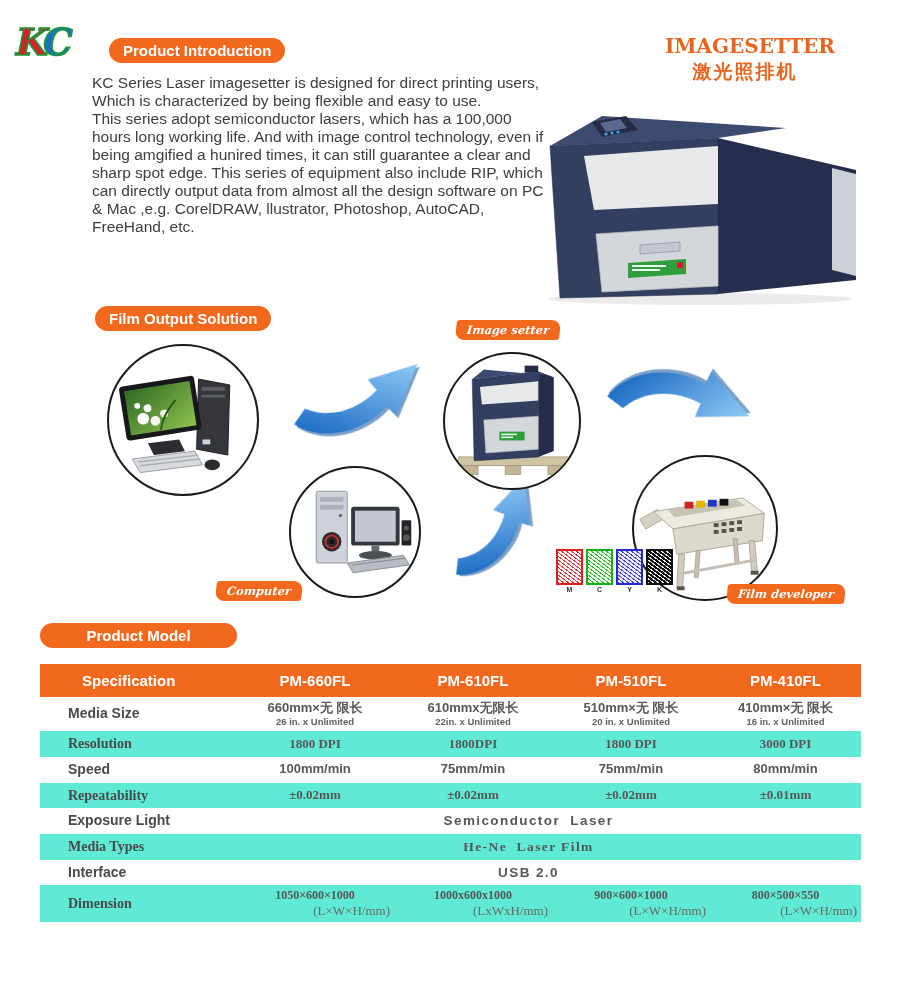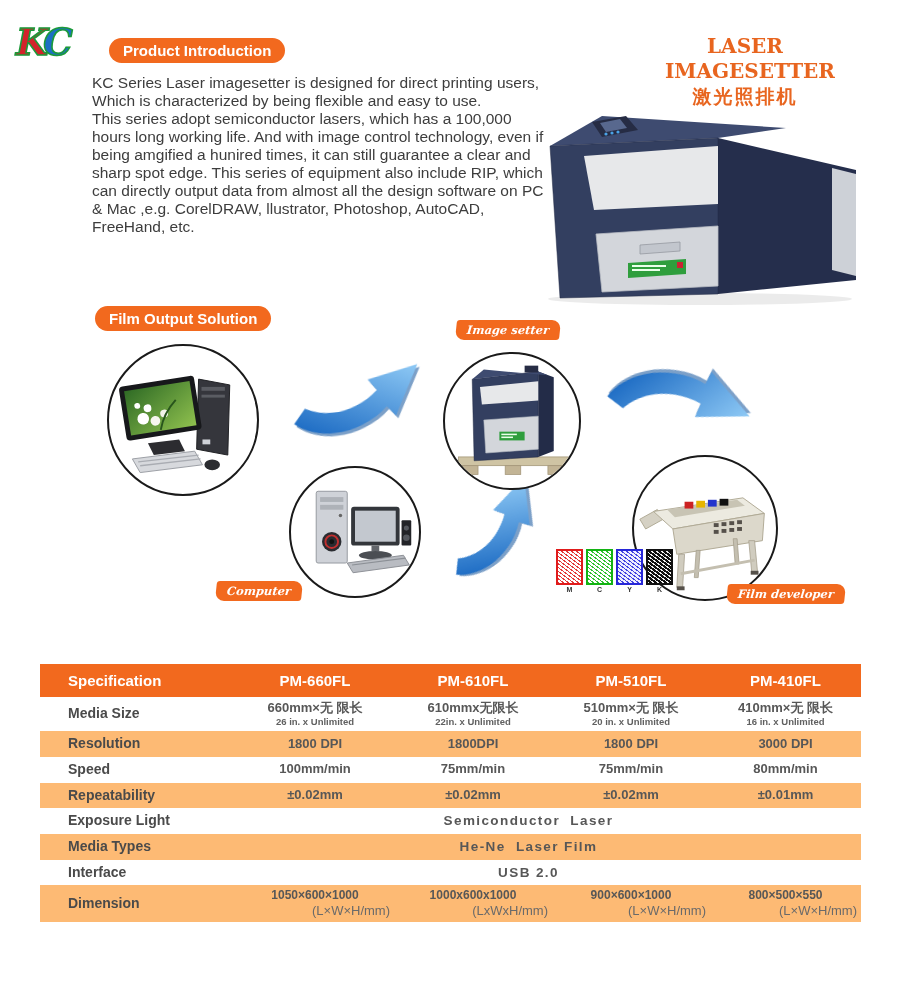--- a/index.html
+++ b/index.html
@@ -59,52 +59,52 @@
   .film.red .frame{border-color:#e01b1b;background:repeating-linear-gradient(37deg,#e23a3a 0 1px,#fff 1px 3px);}
   .film.green .frame{border-color:#14b314;background:repeating-linear-gradient(37deg,#2ec22e 0 1px,#fff 1px 3px);}
   .film.blue .frame{border-color:#2727d8;background:repeating-linear-gradient(37deg,#4343e0 0 1px,#eef 1px 3px);}
   .film.black .frame{border-color:#111;background:repeating-linear-gradient(37deg,#f0f0f0 0 1px,#0d0d0d 1px 3px);}
 
   
   table.spec{position:absolute;left:40px;top:664px;width:821px;border-collapse:collapse;
              font-family:"Liberation Sans",sans-serif;}
   table.spec thead th{background:#f2691e;color:#fff;font-size:15px;font-weight:bold;
                       padding:8px 4px;text-align:center;}
-  table.spec thead th.label-col{text-align:left;padding-left:28px;}
+  table.spec thead th.label-col{text-align:left;padding-left:42px;}
   table.spec td{text-align:center;padding:5px 4px;color:#575757;line-height:1.12;}
   table.spec td.label{text-align:left;padding-left:28px;font-weight:bold;color:#4a4a4a;font-size:14px;}
-  table.spec tr.shade{background:#fdba74;}
+  table.spec tr.shade{background:#5eead4;font-family:Liberation Serif, serif;}
   table.spec .main{display:block;font-size:13px;font-weight:bold;}
   table.spec .sub{display:block;font-size:9.5px;font-weight:bold;color:#606060;margin-top:1px;}
   table.spec td.span-val{font-weight:bold;letter-spacing:1.4px;font-size:13.5px;
                          padding-right:44px;white-space:pre;}
   tr.row-dimension .main{font-size:12px;}
   tr.row-dimension .sub{font-size:13px;font-weight:normal;color:#6a6a6a;text-align:right;}
   tr.row-process-mode td.span-val{font-size:15px;color:#3e3e3e;letter-spacing:0.4px;}
   tr.row-media-size td,tr.row-dimension td{padding:4px 4px;}
 </style>
 </head>
 <body>
 
 <div class="page">
 
   <div class="logo">
     <span class="k">K</span><span class="c">C</span>
   </div>
 
   <div class="pill pill-intro">Product Introduction</div>
   <div class="pill pill-film">Film Output Solution</div>
+  <div class="pill pill-model">Product Model</div>
 
   <div class="intro-text">
     <p>KC Series Laser imagesetter is designed for direct printing users, Which is characterized by being flexible and easy to use.</p>
     <p>This series adopt semiconductor lasers, which has a 100,000 hours long working life. And with image control technology, even if being amgified a hunired times, it can still guarantee a clear and sharp spot edge. This series of equipment also include RIP, which can directly output data from almost all the design software on PC &amp; Mac ,e.g. CorelDRAW, llustrator, Photoshop, AutoCAD, FreeHand, etc.</p>
   </div>
 
   <div class="product-title">
-    <div class="t1">LASER</div>
     <div class="t2">IMAGESETTER</div>
     <div class="t3">激光照排机</div>
   </div>
 
   <svg class="machine" style="position:absolute;left:540px;top:106px;" width="320" height="200" viewBox="0 0 320 200">
     <ellipse cx="160" cy="193" rx="152" ry="6" fill="rgba(0,0,0,0.08)"></ellipse>
     <polygon points="10,40 62,10 246,22 178,32" fill="#3e4b70"></polygon>
     <polygon points="178,32 316,64 316,174 178,188" fill="#252e4c"></polygon>
     <polygon points="10,40 178,32 178,188 20,192" fill="#333f60" stroke="#222a44" stroke-width="0.5"></polygon>
     <polygon points="292,62 316,68 316,170 292,164" fill="#cdd1d7"></polygon>

